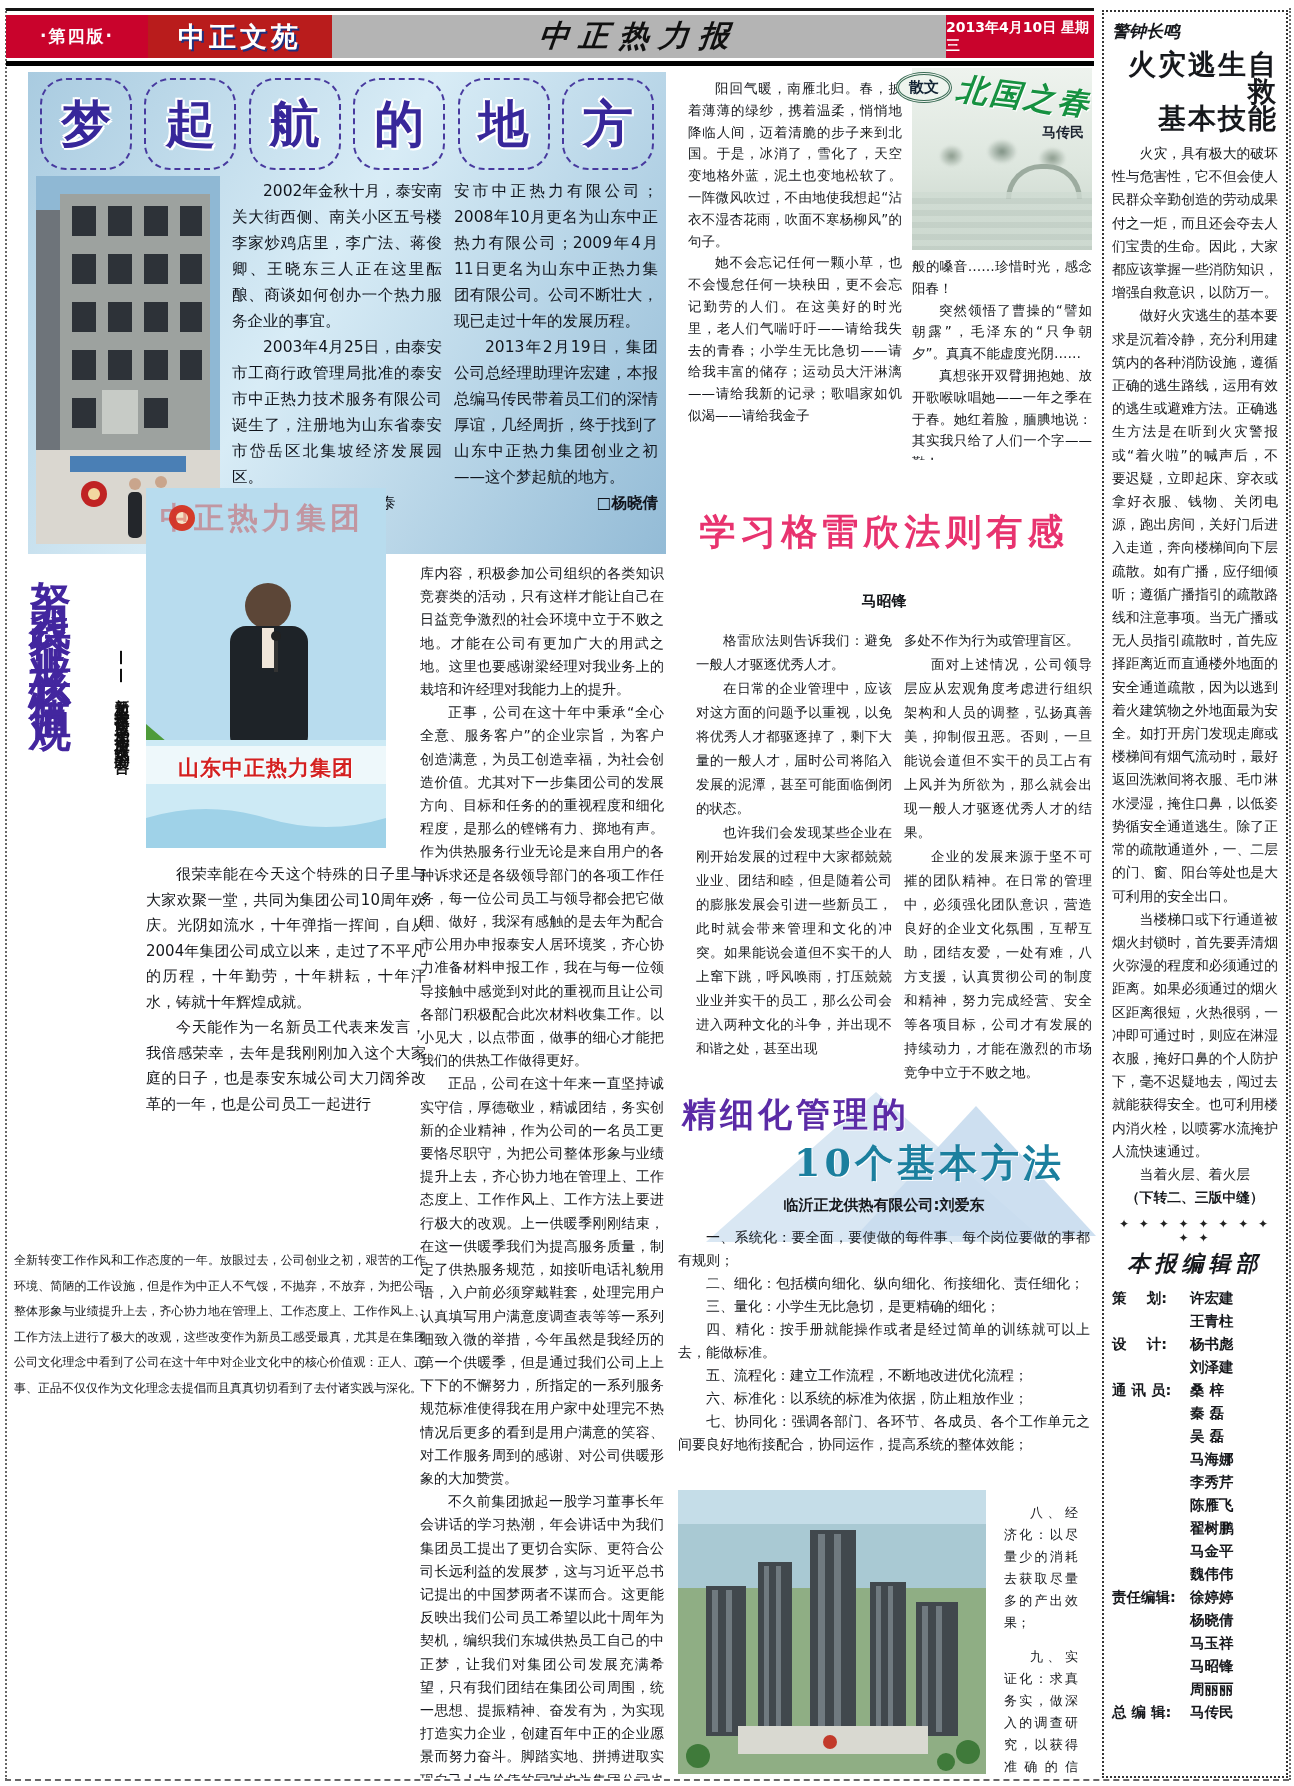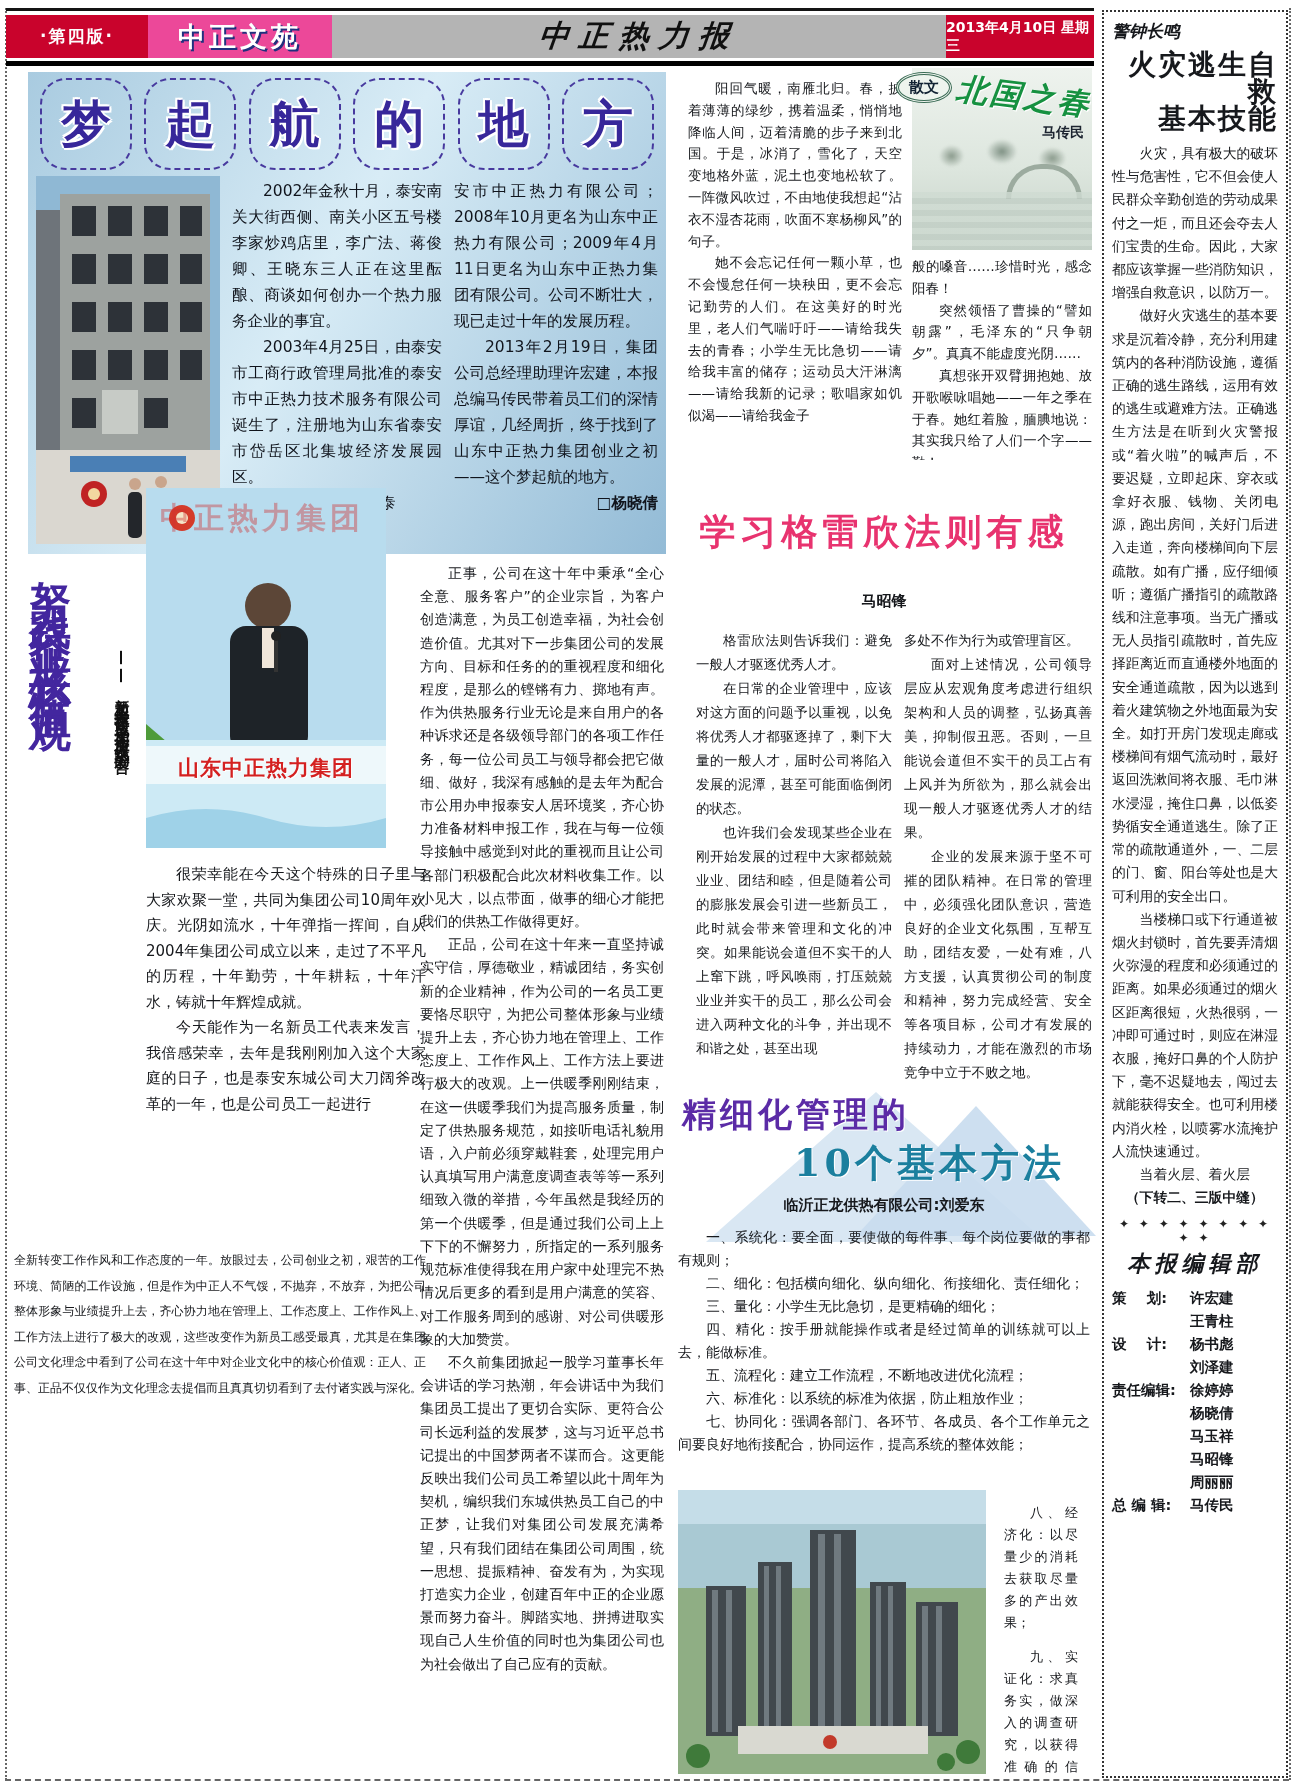--- a/index.html
+++ b/index.html
@@ -10,21 +10,21 @@
   .txt p{margin:0;text-indent:2em;}
   
   .pb-left{left:5px;top:8px;height:1772px;width:0;border-left:2px dotted #666;}
   .pb-right{left:1289px;top:8px;height:1772px;width:0;border-left:2px dotted #666;}
   .pb-bottom{left:5px;top:1779px;width:1284px;height:0;border-top:2px dashed #666;}
   
   .top-rule{left:6px;top:8px;width:1088px;height:3px;background:#141414;}
   .header-bar{left:6px;top:15px;width:1088px;height:43px;background:#b4b4b4;display:flex;}
   .edition-badge{width:142px;background:#c9032c;color:#fdfdfd;display:flex;align-items:center;justify-content:center;
                  font-size:17px;font-weight:bold;letter-spacing:2px;}
-  .section-badge{width:184px;background:#ec4899;color:#ffffff;display:flex;align-items:center;justify-content:center;
+  .section-badge{width:184px;background:#b91c1c;color:#ffffff;display:flex;align-items:center;justify-content:center;
                  font-size:27px;font-weight:bold;letter-spacing:4px;text-shadow:2px 2px 0 #20307e;}
   .masthead-wrap{flex:1;display:flex;align-items:center;justify-content:center;}
   .masthead{font-family:"DejaVu Serif","Liberation Serif",serif;font-style:italic;font-weight:bold;
             font-size:30px;color:#101010;letter-spacing:10px;transform:skewX(-6deg);}
   .date-badge{width:148px;background:#c9032c;color:#ffffff;display:flex;align-items:center;justify-content:center;
               font-size:14px;font-weight:bold;}
   .black-rule{left:6px;top:61px;width:1088px;height:5px;background:#000;}
   
   .dream{left:28px;top:72px;width:638px;height:482px;background:linear-gradient(120deg,#a9cbe0 0%,#d8ecf6 45%,#93bbd6 100%);}
   .dream-title-row{position:absolute;left:12px;top:6px;right:12px;display:flex;justify-content:space-between;}
@@ -255,20 +255,21 @@
     </div>
   </div>
   <div class="abs txt speech-col1">
     <p>很荣幸能在今天这个特殊的日子里与大家欢聚一堂，共同为集团公司10周年欢庆。光阴如流水，十年弹指一挥间，自从2004年集团公司成立以来，走过了不平凡的历程，十年勤劳，十年耕耘，十年汗水，铸就十年辉煌成就。</p>
     <p>今天能作为一名新员工代表来发言，我倍感荣幸，去年是我刚刚加入这个大家庭的日子，也是泰安东城公司大刀阔斧改革的一年，也是公司员工一起进行</p>
   </div>
   <div class="abs txt speech-wide">
     <p style="text-indent:0;">全新转变工作作风和工作态度的一年。放眼过去，公司创业之初，艰苦的工作环境、简陋的工作设施，但是作为中正人不气馁，不抛弃，不放弃，为把公司整体形象与业绩提升上去，齐心协力地在管理上、工作态度上、工作作风上、工作方法上进行了极大的改观，这些改变作为新员工感受最真，尤其是在集团公司文化理念中看到了公司在这十年中对企业文化中的核心价值观：正人、正事、正品不仅仅作为文化理念去提倡而且真真切切看到了去付诸实践与深化。</p>
   </div>
   <div class="abs txt speech-mid">
+    <p style="text-indent:0;">库内容，积极参加公司组织的各类知识竞赛类的活动，只有这样才能让自己在日益竞争激烈的社会环境中立于不败之地。才能在公司有更加广大的用武之地。这里也要感谢梁经理对我业务上的栽培和许经理对我能力上的提升。</p>
     <p>正事，公司在这十年中秉承“全心全意、服务客户”的企业宗旨，为客户创造满意，为员工创造幸福，为社会创造价值。尤其对下一步集团公司的发展方向、目标和任务的的重视程度和细化程度，是那么的铿锵有力、掷地有声。作为供热服务行业无论是来自用户的各种诉求还是各级领导部门的各项工作任务，每一位公司员工与领导都会把它做细、做好，我深有感触的是去年为配合市公用办申报泰安人居环境奖，齐心协力准备材料申报工作，我在与每一位领导接触中感觉到对此的重视而且让公司各部门积极配合此次材料收集工作。以小见大，以点带面，做事的细心才能把我们的供热工作做得更好。</p>
     <p>正品，公司在这十年来一直坚持诚实守信，厚德敬业，精诚团结，务实创新的企业精神，作为公司的一名员工更要恪尽职守，为把公司整体形象与业绩提升上去，齐心协力地在管理上、工作态度上、工作作风上、工作方法上要进行极大的改观。上一供暖季刚刚结束，在这一供暖季我们为提高服务质量，制定了供热服务规范，如接听电话礼貌用语，入户前必须穿戴鞋套，处理完用户认真填写用户满意度调查表等等一系列细致入微的举措，今年虽然是我经历的第一个供暖季，但是通过我们公司上上下下的不懈努力，所指定的一系列服务规范标准使得我在用户家中处理完不热情况后更多的看到是用户满意的笑容、对工作服务周到的感谢、对公司供暖形象的大加赞赏。</p>
     <p>不久前集团掀起一股学习董事长年会讲话的学习热潮，年会讲话中为我们集团员工提出了更切合实际、更符合公司长远利益的发展梦，这与习近平总书记提出的中国梦两者不谋而合。这更能反映出我们公司员工希望以此十周年为契机，编织我们东城供热员工自己的中正梦，让我们对集团公司发展充满希望，只有我们团结在集团公司周围，统一思想、提振精神、奋发有为，为实现打造实力企业，创建百年中正的企业愿景而努力奋斗。脚踏实地、拼搏进取实现自己人生价值的同时也为集团公司也为社会做出了自己应有的贡献。</p>
 
   </div>
 
   <div class="abs methods">
     <div class="m-tri1"></div>
     <div class="m-tri2"></div>
     <div class="m-title1">精细化管理的</div>
@@ -348,20 +349,34 @@
       </span>
     </div>
     <div class="ed-row">
       <span class="ed-role">设    计: </span>
       <span class="ed-names">
         <div>杨书彪</div>
         <div>刘泽建</div>
       </span>
     </div>
     <div class="ed-row">
+      <span class="ed-role">通 讯 员: </span>
+      <span class="ed-names">
+        <div>桑  梓</div>
+        <div>秦  磊</div>
+        <div>吴  磊</div>
+        <div>马海娜</div>
+        <div>李秀芹</div>
+        <div>陈雁飞</div>
+        <div>翟树鹏</div>
+        <div>马金平</div>
+        <div>魏伟伟</div>
+      </span>
+    </div>
+    <div class="ed-row">
       <span class="ed-role">责任编辑: </span>
       <span class="ed-names">
         <div>徐婷婷</div>
         <div>杨晓倩</div>
         <div>马玉祥</div>
         <div>马昭锋</div>
         <div>周丽丽</div>
       </span>
     </div>
     <div class="ed-row">

